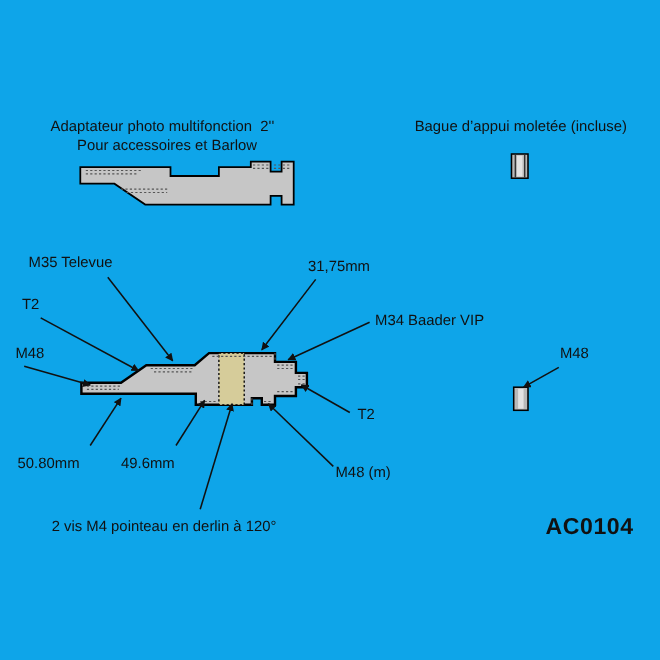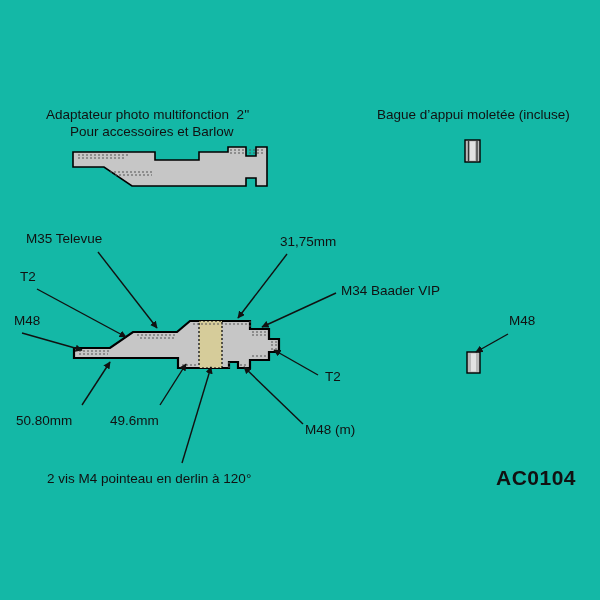--- a/index.html
+++ b/index.html
@@ -11,21 +11,21 @@
     width: 600px;
     height: 600px;
     font-family: "Liberation Sans", sans-serif;
     color: #000000;
     overflow: hidden;
   }
   #stage {
     position: relative;
     width: 600px;
     height: 600px;
-    background: #14b8a6;
+    background: #0ea5e9;
   }
   #stage svg {
     position: absolute;
     left: 0;
     top: 0;
     width: 600px;
     height: 600px;
   }
   .lbl {
     font-family: "Liberation Sans", sans-serif;

